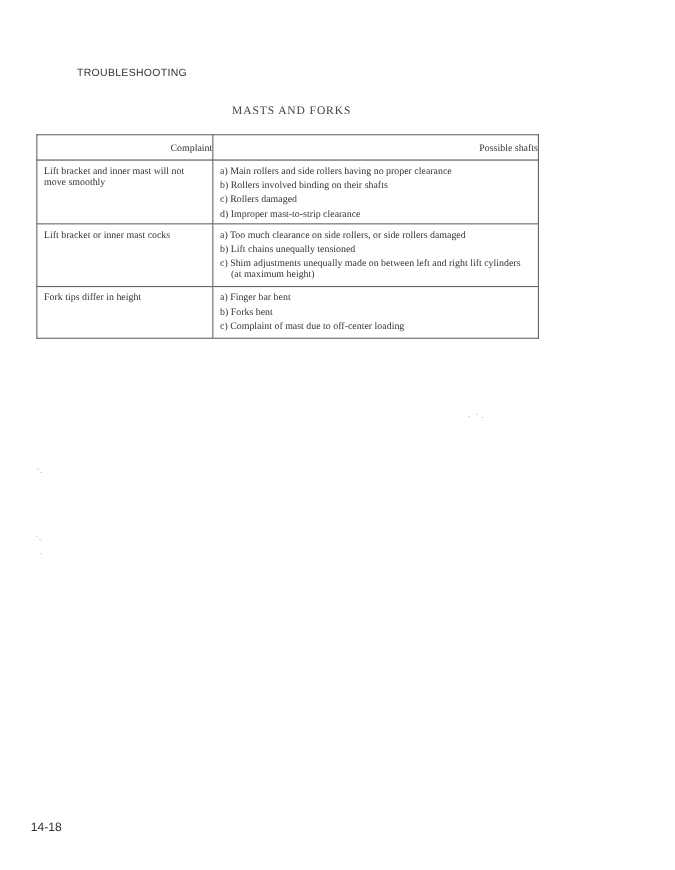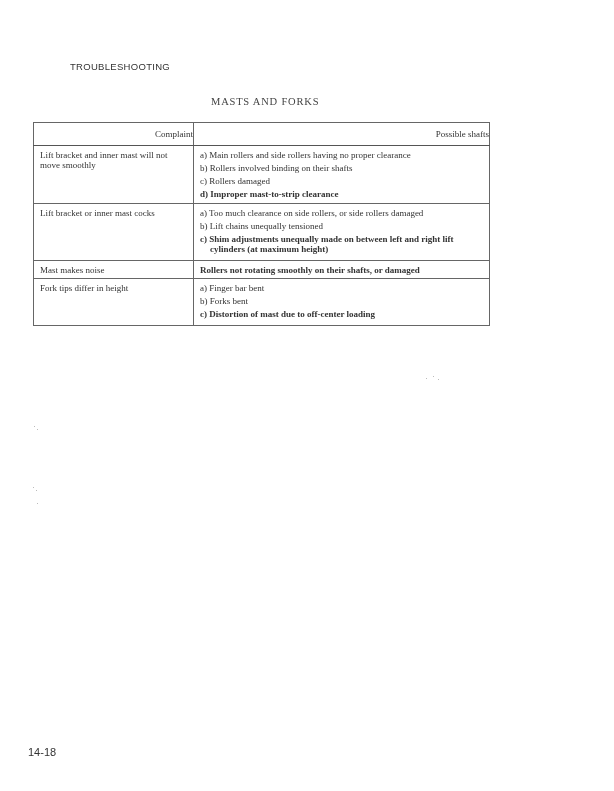--- a/index.html
+++ b/index.html
@@ -62,21 +62,20 @@
     .trouble-table td.complaint {
       width: 147px;
     }
     .cause-line {
       display: block;
       margin-bottom: 3px;
       white-space: nowrap;
     }
     .cause-line:last-child {
       margin-bottom: 0;
-      font-weight: bold;
     }
     .cause-line.wrap {
       white-space: normal;
       padding-left: 10px;
       text-indent: -10px;
     }
     .page-number {
       position: absolute;
       left: 28px;
       top: 746px;
@@ -122,40 +121,32 @@
       <td class="complaint">
         <span>Lift bracket or inner mast cocks</span>
       </td>
       <td>
         <span class="cause-line">a) Too much clearance on side rollers, or side rollers damaged</span>
         <span class="cause-line">b) Lift chains unequally tensioned</span>
         <span class="cause-line wrap">c) Shim adjustments unequally made on between left and right lift cylinders (at maximum height)</span>
       </td>
     </tr>
 
-    <tr style="height:18px;">
-      <td class="complaint">
-        <span>Mast makes noise</span>
-      </td>
-      <td>
-        <span class="cause-line">Rollers not rotating smoothly on their shafts, or damaged</span>
-      </td>
-    </tr>
 
 
 
 
     <tr style="height:47px;">
       <td class="complaint">
         <span>Fork tips differ in height</span>
       </td>
       <td>
         <span class="cause-line">a) Finger bar bent</span>
         <span class="cause-line">b) Forks bent</span>
-        <span class="cause-line">c) Distortion of mast due to off-center loading</span>
+        <span class="cause-line">c) Complaint of mast due to off-center loading</span>
       </td>
     </tr>
   </tbody>
 </table>
 
 <div class="page-number">14-18</div>
 
 <div class="speck" style="left:34px;top:426px;"></div>
 <div class="speck" style="left:37px;top:429px;"></div>
 <div class="speck" style="left:33px;top:487px;"></div>

